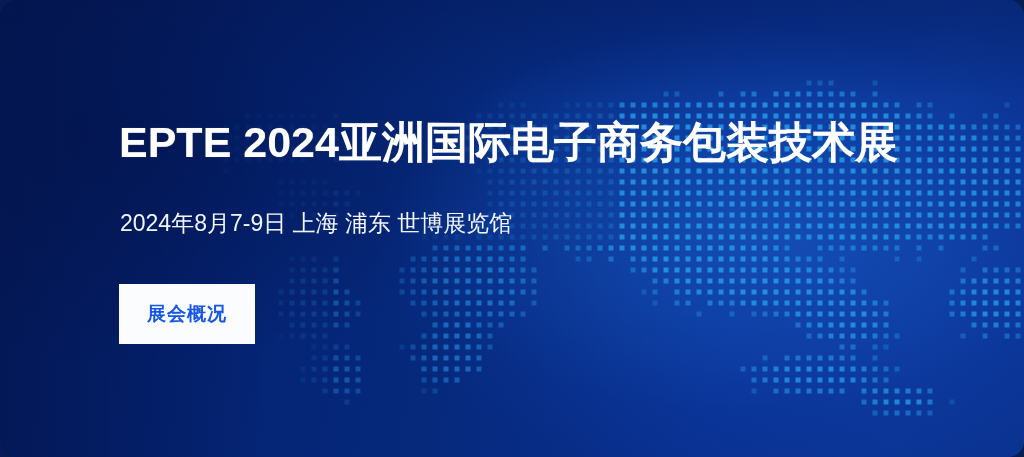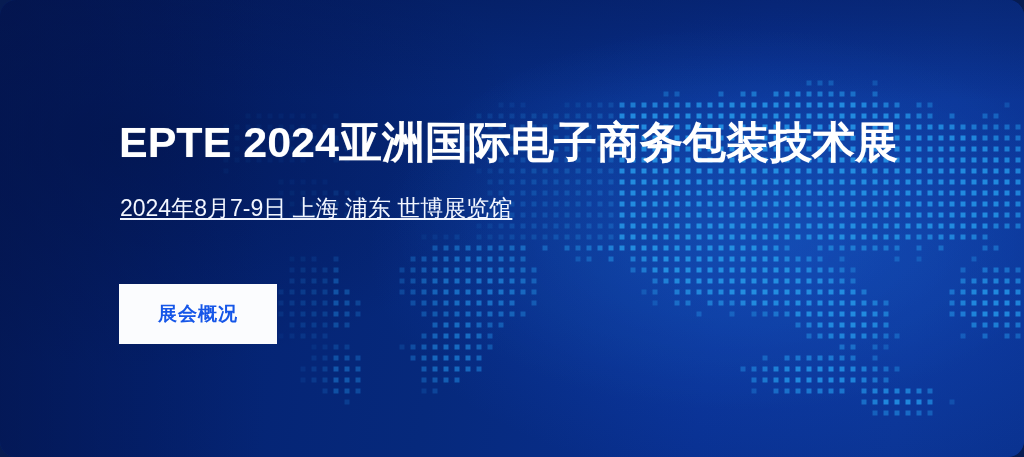--- a/index.html
+++ b/index.html
@@ -92,36 +92,35 @@
     line-height: 1.1;
     font-weight: bold;
     color: #ffffff;
     letter-spacing: 0px;
     white-space: nowrap;
     text-shadow: 0 0 1px rgba(255,255,255,0.35);
   }
 
   .subtitle {
     position: absolute;
-    top: 195px;
+    top: 210px;
     left: 1px;
     margin: 0;
     font-size: 23px;
     line-height: 1.2;
     font-weight: normal;
     color: #f2f6ff;
     white-space: nowrap;
-    text-decoration: underline;
   }
 
   .cta-button {
     position: absolute;
     left: 0px;
     top: 284px;
-    width: 158px;
+    width: 136px;
     height: 60px;
     background: #fbfcfe;
     border: 0;
     border-radius: 0;
     display: flex;
     align-items: center;
     justify-content: center;
     font-family: "Liberation Sans", "DejaVu Sans", sans-serif;
     font-size: 19px;
     font-weight: bold;

